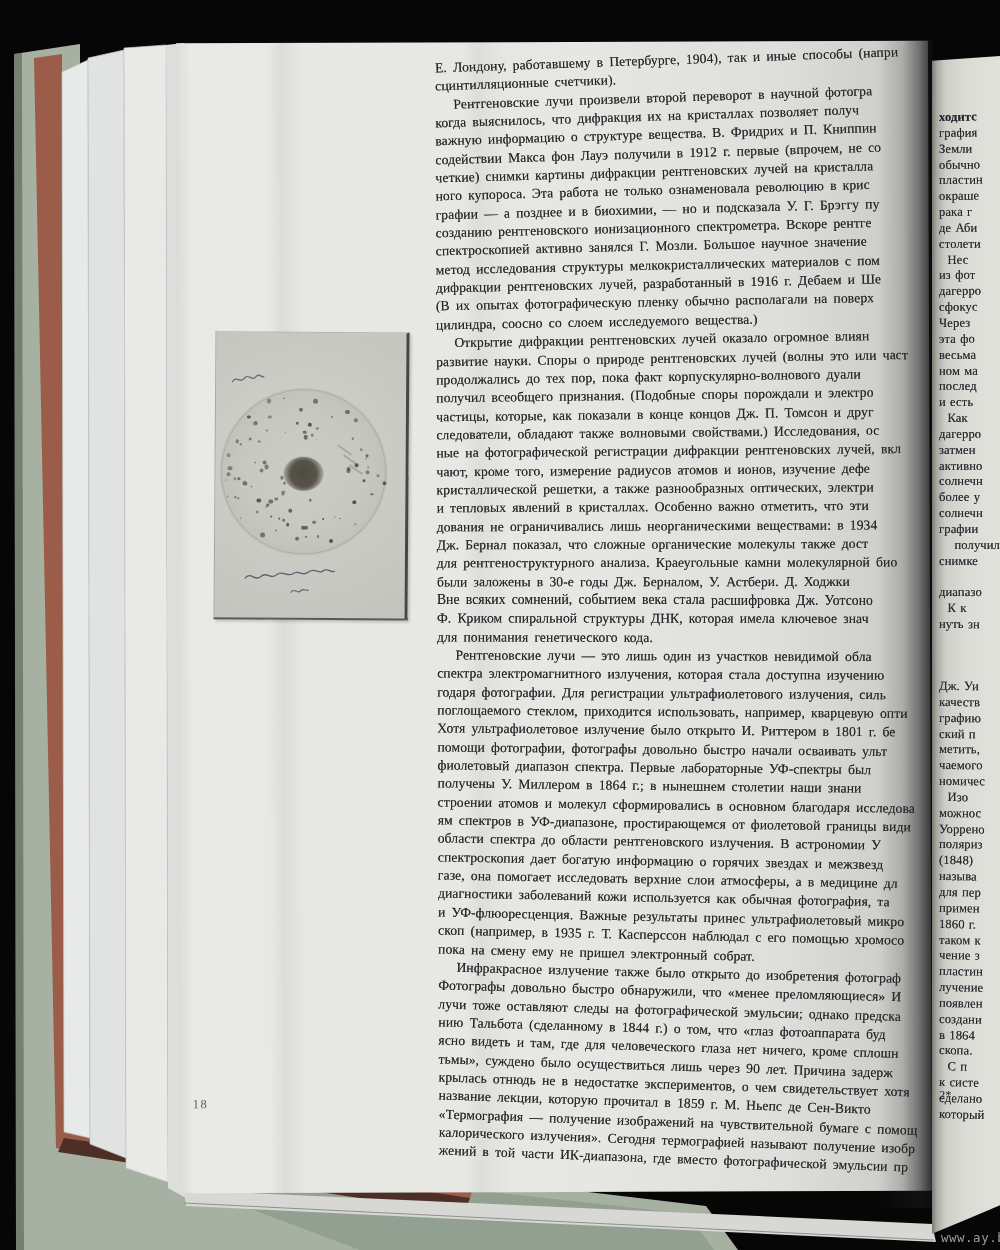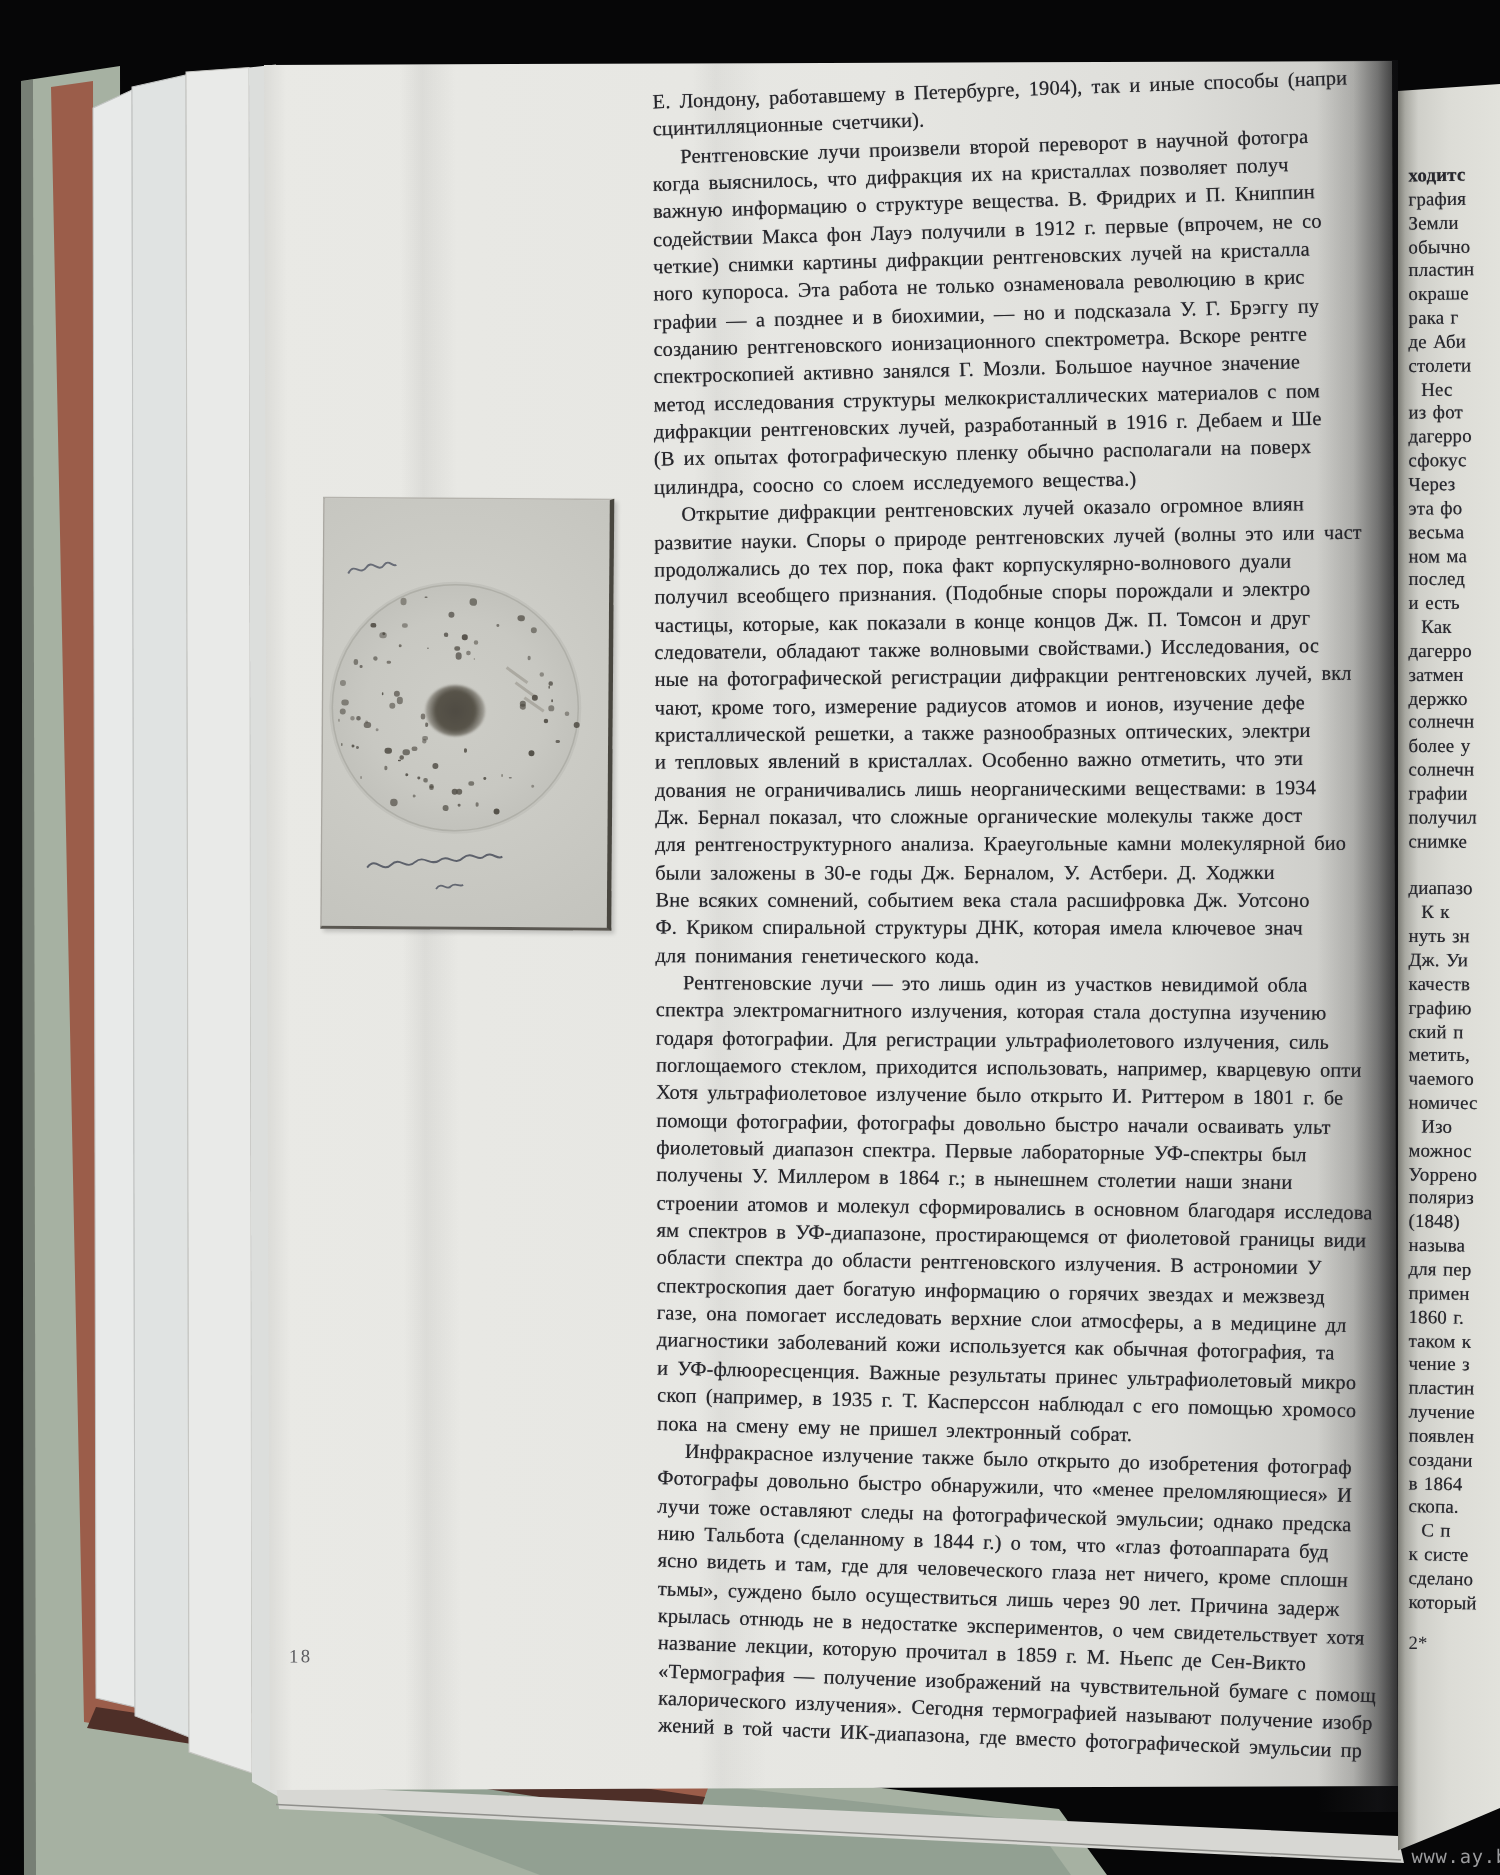--- a/index.html
+++ b/index.html
@@ -265,31 +265,31 @@
         <div class="tline" style="transform: rotate(-0.39deg);">сфокус</div>
         <div class="tline" style="transform: rotate(-0.36deg);">Через</div>
         <div class="tline" style="transform: rotate(-0.33deg);">эта фо</div>
         <div class="tline" style="transform: rotate(-0.29deg);">весьма</div>
         <div class="tline" style="transform: rotate(-0.26deg);">ном ма</div>
         <div class="tline" style="transform: rotate(-0.22deg);">послед</div>
         <div class="tline" style="transform: rotate(-0.19deg);">и есть</div>
         <div class="tline" style="transform: rotate(-0.16deg);">  Как</div>
         <div class="tline" style="transform: rotate(-0.12deg);">дагерро</div>
         <div class="tline" style="transform: rotate(-0.09deg);">затмен</div>
-        <div class="tline" style="transform: rotate(-0.05deg);">держко</div>
+        <div class="tline" style="transform: rotate(-0.05deg);">активно</div>
         <div class="tline" style="transform: rotate(-0.02deg);">солнечн</div>
         <div class="tline" style="transform: rotate(0.01deg);">более у</div>
         <div class="tline" style="transform: rotate(0.05deg);">солнечн</div>
         <div class="tline" style="transform: rotate(0.08deg);">графии</div>
-        <div class="tline" style="transform: rotate(0.12deg);">получил</div>
+        <div class="tline" style="transform: rotate(0.12deg); text-align: right;">получил</div>
         <div class="tline" style="transform: rotate(0.15deg);">снимке</div>
         <div class="tline" style="transform: rotate(0.18deg); margin-top: 16px;">диапазо</div>
         <div class="tline" style="transform: rotate(0.22deg);">  К к</div>
         <div class="tline" style="transform: rotate(0.25deg);">нуть зн</div>
-        <div class="tline" style="transform: rotate(0.28deg);">Дж. Уи</div>
+        <div class="tline" style="transform: rotate(0.28deg); margin-top: 46px;">Дж. Уи</div>
         <div class="tline" style="transform: rotate(0.32deg);">качеств</div>
         <div class="tline" style="transform: rotate(0.35deg);">графию</div>
         <div class="tline" style="transform: rotate(0.39deg);">ский п</div>
         <div class="tline" style="transform: rotate(0.42deg);">метить,</div>
         <div class="tline" style="transform: rotate(0.45deg);">чаемого</div>
         <div class="tline" style="transform: rotate(0.49deg);">номичес</div>
         <div class="tline" style="transform: rotate(0.52deg);">  Изо</div>
         <div class="tline" style="transform: rotate(0.56deg);">можнос</div>
         <div class="tline" style="transform: rotate(0.59deg);">Уоррено</div>
         <div class="tline" style="transform: rotate(0.62deg);">поляриз</div>

